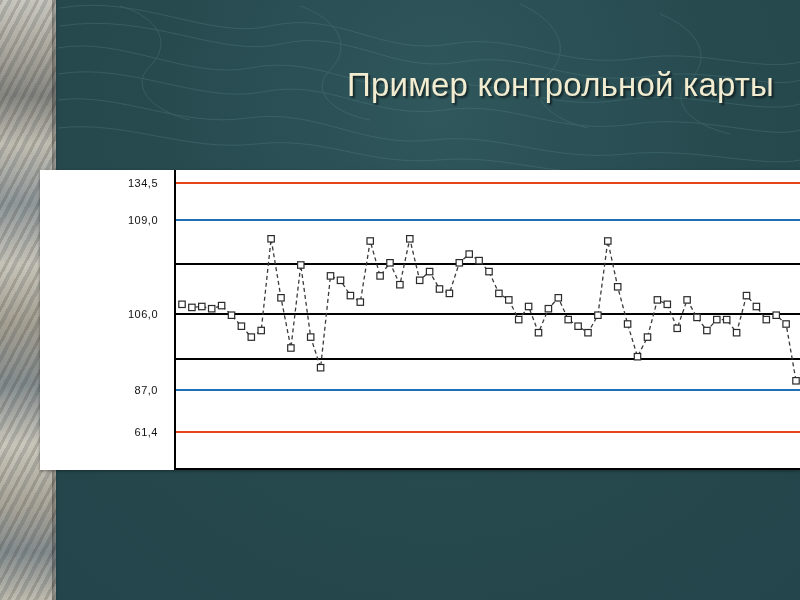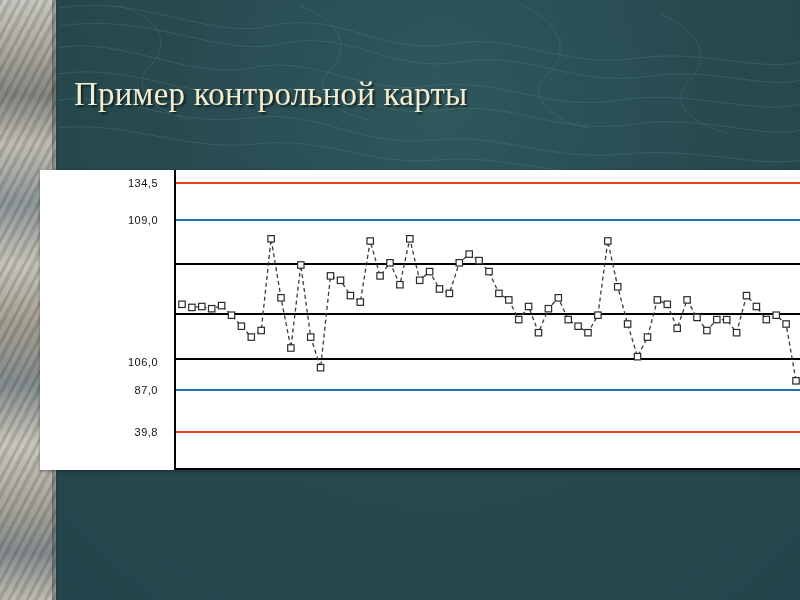--- a/index.html
+++ b/index.html
@@ -34,27 +34,28 @@
       repeating-linear-gradient(118deg, rgba(90,80,70,.22) 0 3px, rgba(255,255,255,.10) 3px 7px,
         rgba(60,70,75,.18) 7px 11px, rgba(230,225,215,.12) 11px 16px);
     mix-blend-mode:multiply;
   }
   #left-strip-edge{
     position:absolute;left:52px;top:0;width:6px;height:600px;
     background:linear-gradient(90deg,rgba(0,0,0,.35),rgba(0,0,0,0));
   }
   
   #title{
-    position:absolute;left:74px;top:54px;width:700px;
+    position:absolute;left:74px;top:44px;width:700px;
     color:#f2ecd0;
     font-size:33px;
     letter-spacing:.2px;
     text-shadow:2px 2px 2px rgba(0,0,0,.55);
-    font-family:Liberation Serif, serif;
+    font-family:Liberation Sans, sans-serif;
     font-weight:normal;
+    text-align:right;
   }
   
   #chart-panel{
     position:absolute;left:40px;top:170px;width:760px;height:300px;
     background:#ffffff;
     box-shadow:0 1px 3px rgba(0,0,0,.4);
   }
   #plot-wrap{position:absolute;left:4px;top:0;width:760px;height:244px;}
   .y-label{
     position:absolute;
@@ -112,23 +113,23 @@
     <div class="hline black" style="left:130px;top:143px;width:630px;"></div>
     <div class="hline black" style="left:130px;top:188px;width:630px;"></div>
     <div class="hline blue" style="left:130px;top:219px;width:630px;"></div>
     <div class="hline red" style="left:130px;top:261px;width:630px;"></div>
 
     <div id="axis-y"></div>
     <div id="axis-bottom"></div>
 
     <div class="y-label" style="left:66px;top:7px;">134,5</div>
     <div class="y-label" style="left:66px;top:44px;">109,0</div>
-    <div class="y-label" style="left:66px;top:138px;margin-top:48px;">106,0</div>
+    <div class="y-label" style="left:66px;top:138px;">106,0</div>
     <div class="y-label" style="left:66px;top:214px;text-align:right;">87,0</div>
-    <div class="y-label" style="left:66px;top:256px;">39,8</div>
+    <div class="y-label" style="left:66px;top:256px;">61,4</div>
 
     <svg id="series" viewBox="0 0 760 300" preserveAspectRatio="none">
       <polyline id="series-path" fill="none" stroke="#3a3a3a" stroke-width="1.3" stroke-dasharray="4,3" points="138.0,134.3 147.9,137.4 157.8,136.5 167.7,138.7 177.6,135.6 187.5,145.2 197.4,156.2 207.3,167.1 217.2,160.5 227.1,68.8 237.0,127.8 246.9,178.0 256.8,95.0 266.7,167.1 276.6,197.7 286.5,105.9 296.5,110.3 306.4,125.6 316.3,132.1 326.2,71.0 336.1,105.9 346.0,92.8 355.9,114.7 365.8,68.8 375.7,110.3 385.6,101.6 395.5,119.0 405.4,123.4 415.3,92.8 425.2,84.1 435.1,90.6 445.0,101.6 454.9,123.4 464.8,129.9 474.7,149.6 484.6,136.5 494.5,162.7 504.4,138.7 514.3,127.8 524.2,149.6 534.1,156.2 544.0,162.7 553.9,145.2 563.8,71.0 573.7,116.8 583.6,154.0 593.5,186.7 603.5,167.1 613.4,129.9 623.3,134.3 633.2,158.3 643.1,129.9 653.0,147.4 662.9,160.5 672.8,149.6 682.7,149.6 692.6,162.7 702.5,125.6 712.4,136.5 722.3,149.6 732.2,145.2 742.1,154.0 752.0,210.8"></polyline>
       <g id="series-markers">
           <rect x="134.8" y="131.1" width="6.4" height="6.4" fill="#ffffff" stroke="#2b2b2b" stroke-width="1.2"></rect>
           <rect x="144.7" y="134.2" width="6.4" height="6.4" fill="#ffffff" stroke="#2b2b2b" stroke-width="1.2"></rect>
           <rect x="154.6" y="133.3" width="6.4" height="6.4" fill="#ffffff" stroke="#2b2b2b" stroke-width="1.2"></rect>
           <rect x="164.5" y="135.5" width="6.4" height="6.4" fill="#ffffff" stroke="#2b2b2b" stroke-width="1.2"></rect>
           <rect x="174.4" y="132.4" width="6.4" height="6.4" fill="#ffffff" stroke="#2b2b2b" stroke-width="1.2"></rect>
           <rect x="184.3" y="142.0" width="6.4" height="6.4" fill="#ffffff" stroke="#2b2b2b" stroke-width="1.2"></rect>

